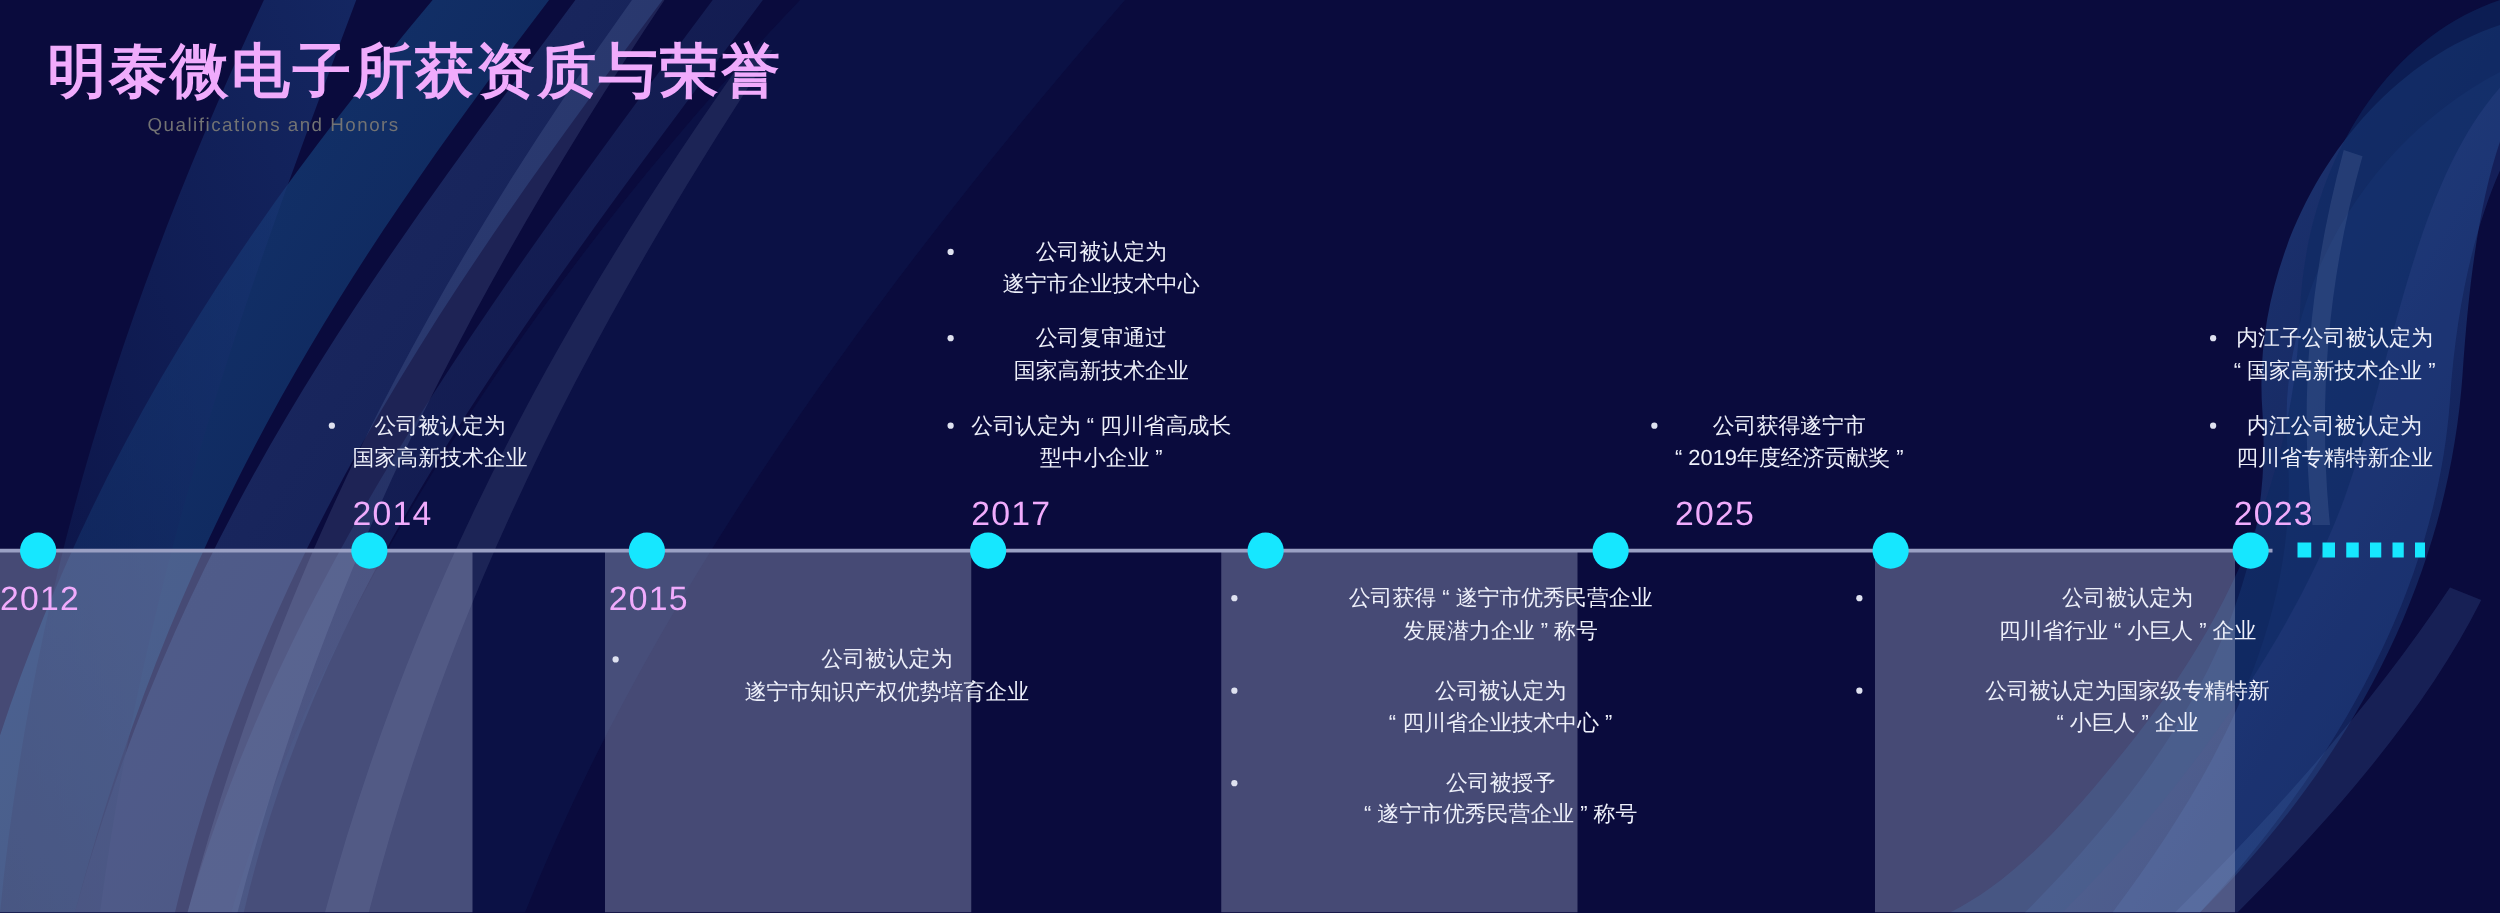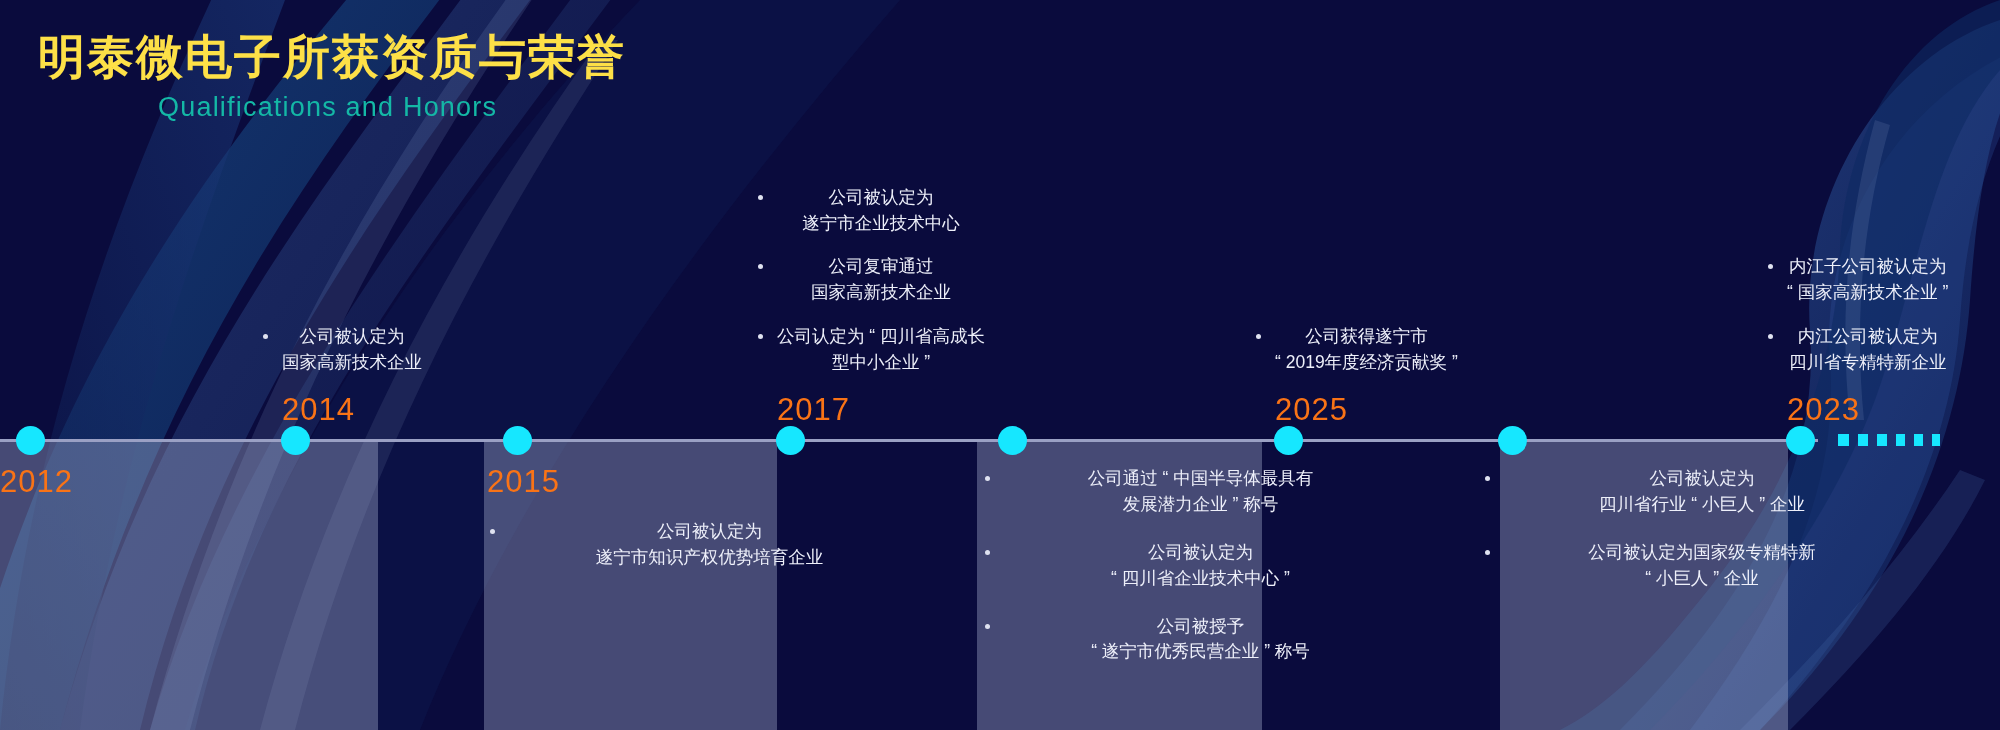--- a/index.html
+++ b/index.html
@@ -14,26 +14,26 @@
   
   #bg-layer { position:absolute; inset:0; z-index:0; }
   #bg-layer svg { display:block; width:2000px; height:730px; }
 
   
   #root { position:absolute; inset:0; z-index:3; }
 
   
   #heading { position:absolute; left:38px; top:30px; }
   #title-cn {
-    font-size:47px; font-weight:bold; color:#fde047;
+    font-size:47px; font-weight:bold; color:#f0abfc;
     letter-spacing:2px; line-height:1.15; white-space:nowrap;
   }
   #title-en {
-    font-size:27px; color:#14b8a6; letter-spacing:1.2px;
-    margin-top:8px; margin-left:120px; white-space:nowrap;
+    font-size:15px; color:#737373; letter-spacing:1.2px;
+    margin-top:8px; margin-left:80px; white-space:nowrap;
   }
 
   
   #axis {
     position:absolute; left:0; top:439px; width:1818px; height:3px;
     background:#9aa0c4; z-index:4;
   }
   #axis-dashes {
     position:absolute; left:1838px; top:434px; z-index:4;
     display:flex; align-items:center; gap:9px;
@@ -55,21 +55,21 @@
   
   .panel {
     position:absolute; top:441px; height:289px;
     background:rgba(188,197,226,0.34);
     z-index:2;
   }
 
   
   .entry { position:absolute; z-index:5; }
   .year {
-    font-size:31px; color:#f97316; letter-spacing:1px; line-height:1;
+    font-size:27px; color:#f0abfc; letter-spacing:1px; line-height:1;
   }
   .bullets { list-style:none;text-align:center; }
   .bullet {
     position:relative; padding-left:22px;
     color:#eef0fa; font-size:17.5px; line-height:1.48;
     margin-bottom:4px; white-space:pre-line;
   }
   .bullet::before {
     content:""; position:absolute; left:3px; top:10px;
     width:5px; height:5px; border-radius:50%; background:#dfe2f0;
@@ -185,29 +185,29 @@
 遂宁市企业技术中心</li>
           <li class="bullet">公司复审通过
 国家高新技术企业</li>
           <li class="bullet">公司认定为 “ 四川省高成长
 型中小企业 ”</li>
         </ul>
         <div class="year">2017</div>
       </div>
       <div class="entry below" style="left: 982px; top: 466px; width: 415px;">
         <ul class="bullets">
-          <li class="bullet">公司通过 “ 中国半导体最具有
+          <li class="bullet">公司获得 “ 遂宁市优秀民营企业
 发展潜力企业 ” 称号</li>
           <li class="bullet">公司被认定为
 “ 四川省企业技术中心 ”</li>
           <li class="bullet">公司被授予
 “ 遂宁市优秀民营企业 ” 称号</li>
         </ul>
       </div>
-      <div class="entry above" style="left: 1253px; bottom: 305px;">
+      <div class="entry above" style="left: 1318px; bottom: 305px;">
         <ul class="bullets">
           <li class="bullet">公司获得遂宁市
 “ 2019年度经济贡献奖 ”</li>
         </ul>
         <div class="year">2025</div>
       </div>
       <div class="entry below" style="left: 1482px; top: 466px; width: 418px;">
         <ul class="bullets">
           <li class="bullet">公司被认定为
  四川省行业 “ 小巨人 ” 企业</li>

